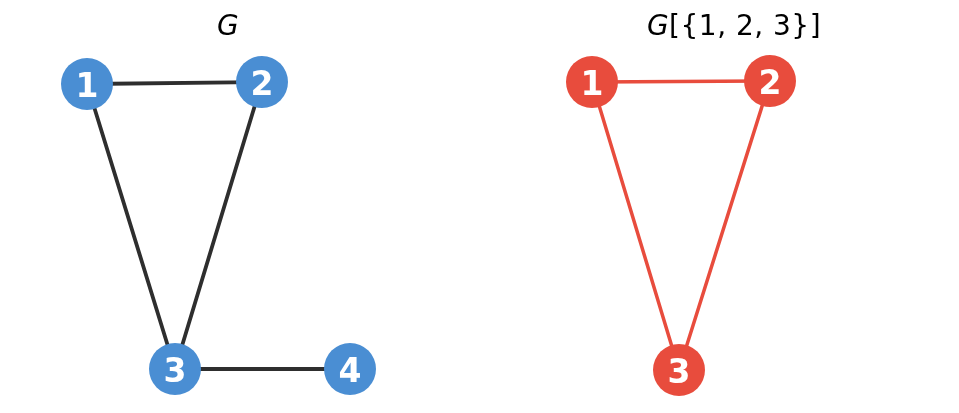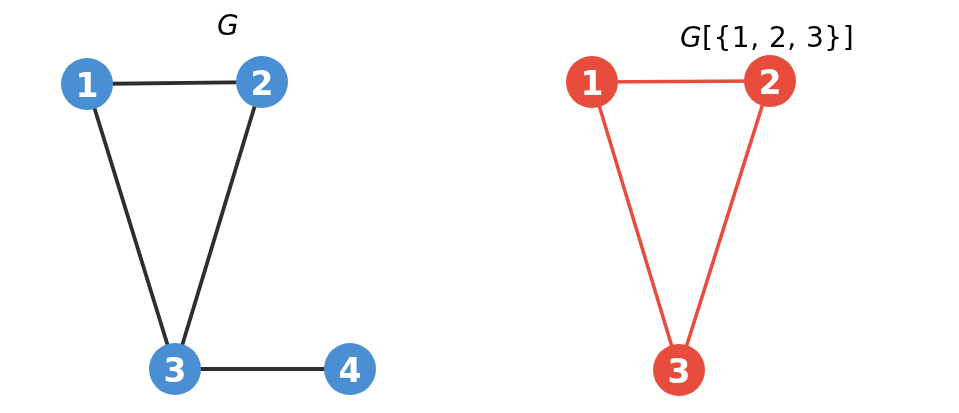--- a/index.html
+++ b/index.html
@@ -29,21 +29,21 @@
     font-size: 28px;
     line-height: 1.1;
     color: #000000;
     white-space: nowrap;
     letter-spacing: 0.5px;
   }
   .graph-title .it {
     font-style: italic;
   }
   .title-left  { left: 228px; }
-  .title-right { left: 767px; margin-top: 12px; }
+  .title-right { left: 734px; }
   .node-label {
     font-family: "DejaVu Sans", sans-serif;
     font-weight: bold;
     font-size: 33px;
     fill: #ffffff;
   }
 </style>
 </head>
 <body>
 

